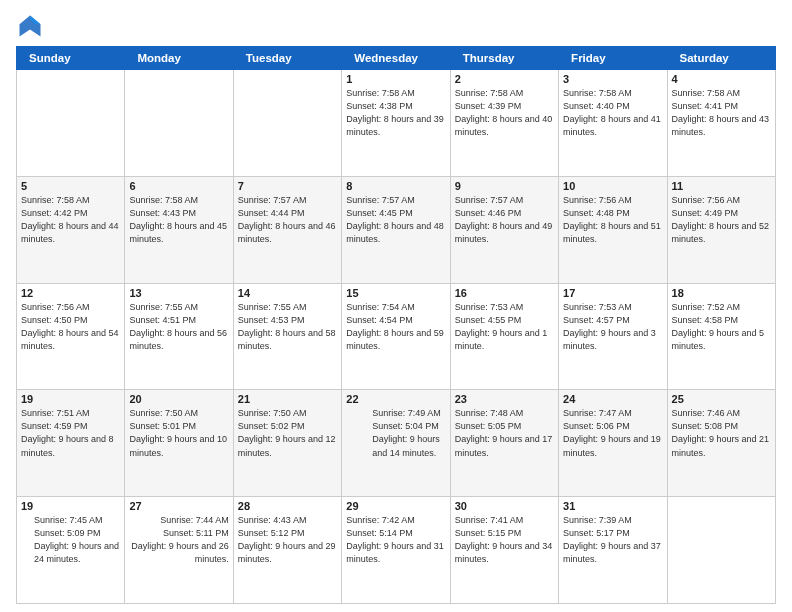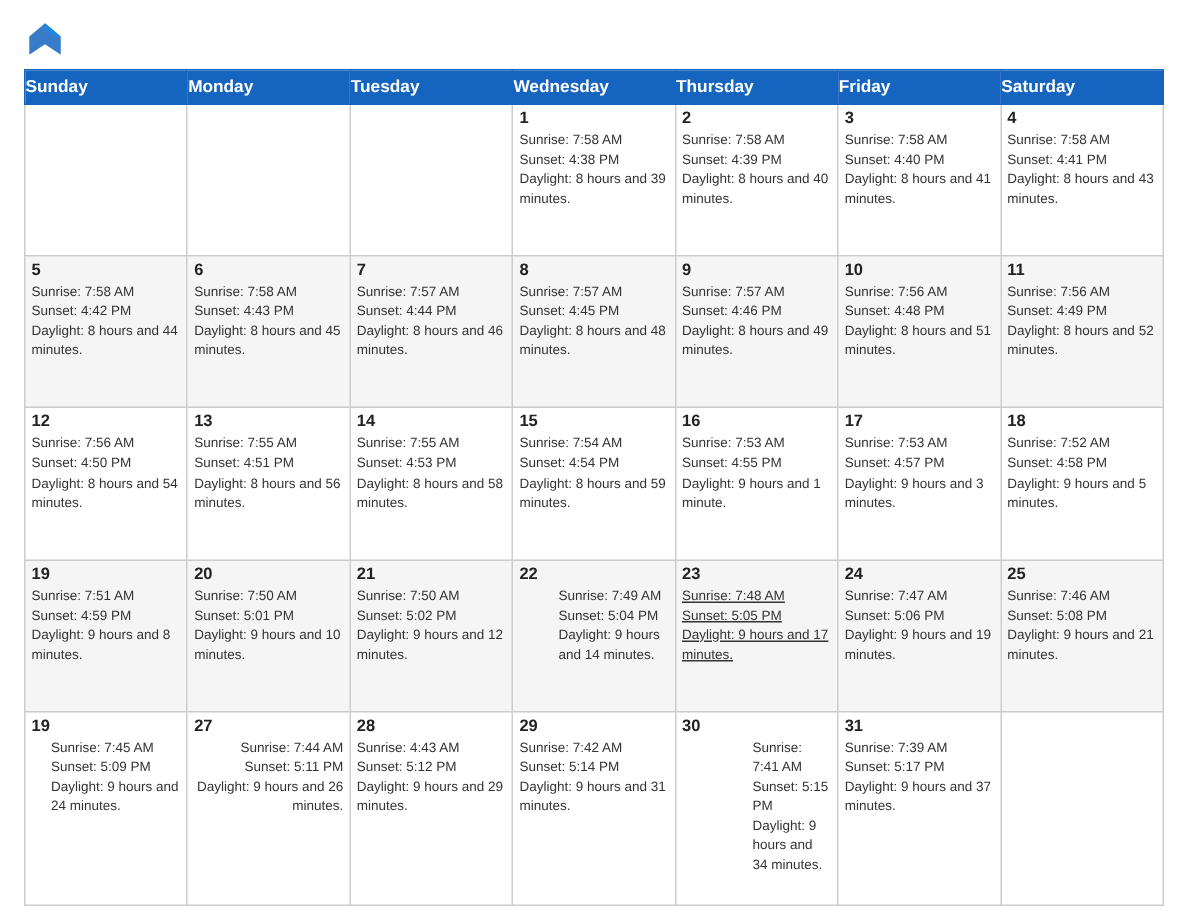--- a/index.html
+++ b/index.html
@@ -58,21 +58,21 @@
       border: 1px solid #ccc;
       border-collapse: collapse;
       width: 100%;
       table-layout: fixed;
     }
     .calendar th {
       background: #1565c0;
       color: #fff;
       font-size: 11.5px;
       font-weight: bold;
-      padding: 5px 0;
+      padding: 5px 12px;
       text-align: left;
       border: 1px solid #1565c0;
     }
     .calendar td {
       vertical-align: top;
       border: 1px solid #ccc;
       padding: 3px 4px;
       font-size: 9.5px;
       color: #333;
       background: #fff;
@@ -269,21 +269,21 @@
 Daylight: 9 hours and 12 minutes.</div>
           </td>
           <td>
             <span class="day-num">22</span>
             <div class="day-info" style="white-space: pre-line; margin-left: 26px;">Sunrise: 7:49 AM
 Sunset: 5:04 PM
 Daylight: 9 hours and 14 minutes.</div>
           </td>
           <td>
             <span class="day-num">23</span>
-            <div class="day-info" style="white-space: pre-line; text-decoration: underline;">Sunrise: 7:48 AM
+            <div class="day-info" style="white-space: pre-line;">Sunrise: 7:48 AM
 Sunset: 5:05 PM
 Daylight: 9 hours and 17 minutes.</div>
           </td>
           <td>
             <span class="day-num">24</span>
             <div class="day-info" style="white-space: pre-line;">Sunrise: 7:47 AM
 Sunset: 5:06 PM
 Daylight: 9 hours and 19 minutes.</div>
           </td>
           <td>
@@ -313,21 +313,21 @@
 Daylight: 9 hours and 29 minutes.</div>
           </td>
           <td>
             <span class="day-num">29</span>
             <div class="day-info" style="white-space: pre-line;">Sunrise: 7:42 AM
 Sunset: 5:14 PM
 Daylight: 9 hours and 31 minutes.</div>
           </td>
           <td>
             <span class="day-num">30</span>
-            <div class="day-info" style="white-space: pre-line; margin-left: 47px;">Sunrise: 7:41 AM
+            <div class="day-info" style="white-space: pre-line;">Sunrise: 7:41 AM
 Sunset: 5:15 PM
 Daylight: 9 hours and 34 minutes.</div>
           </td>
           <td>
             <span class="day-num">31</span>
             <div class="day-info" style="white-space: pre-line;">Sunrise: 7:39 AM
 Sunset: 5:17 PM
 Daylight: 9 hours and 37 minutes.</div>
           </td>
           <td class="empty-cell"></td>

